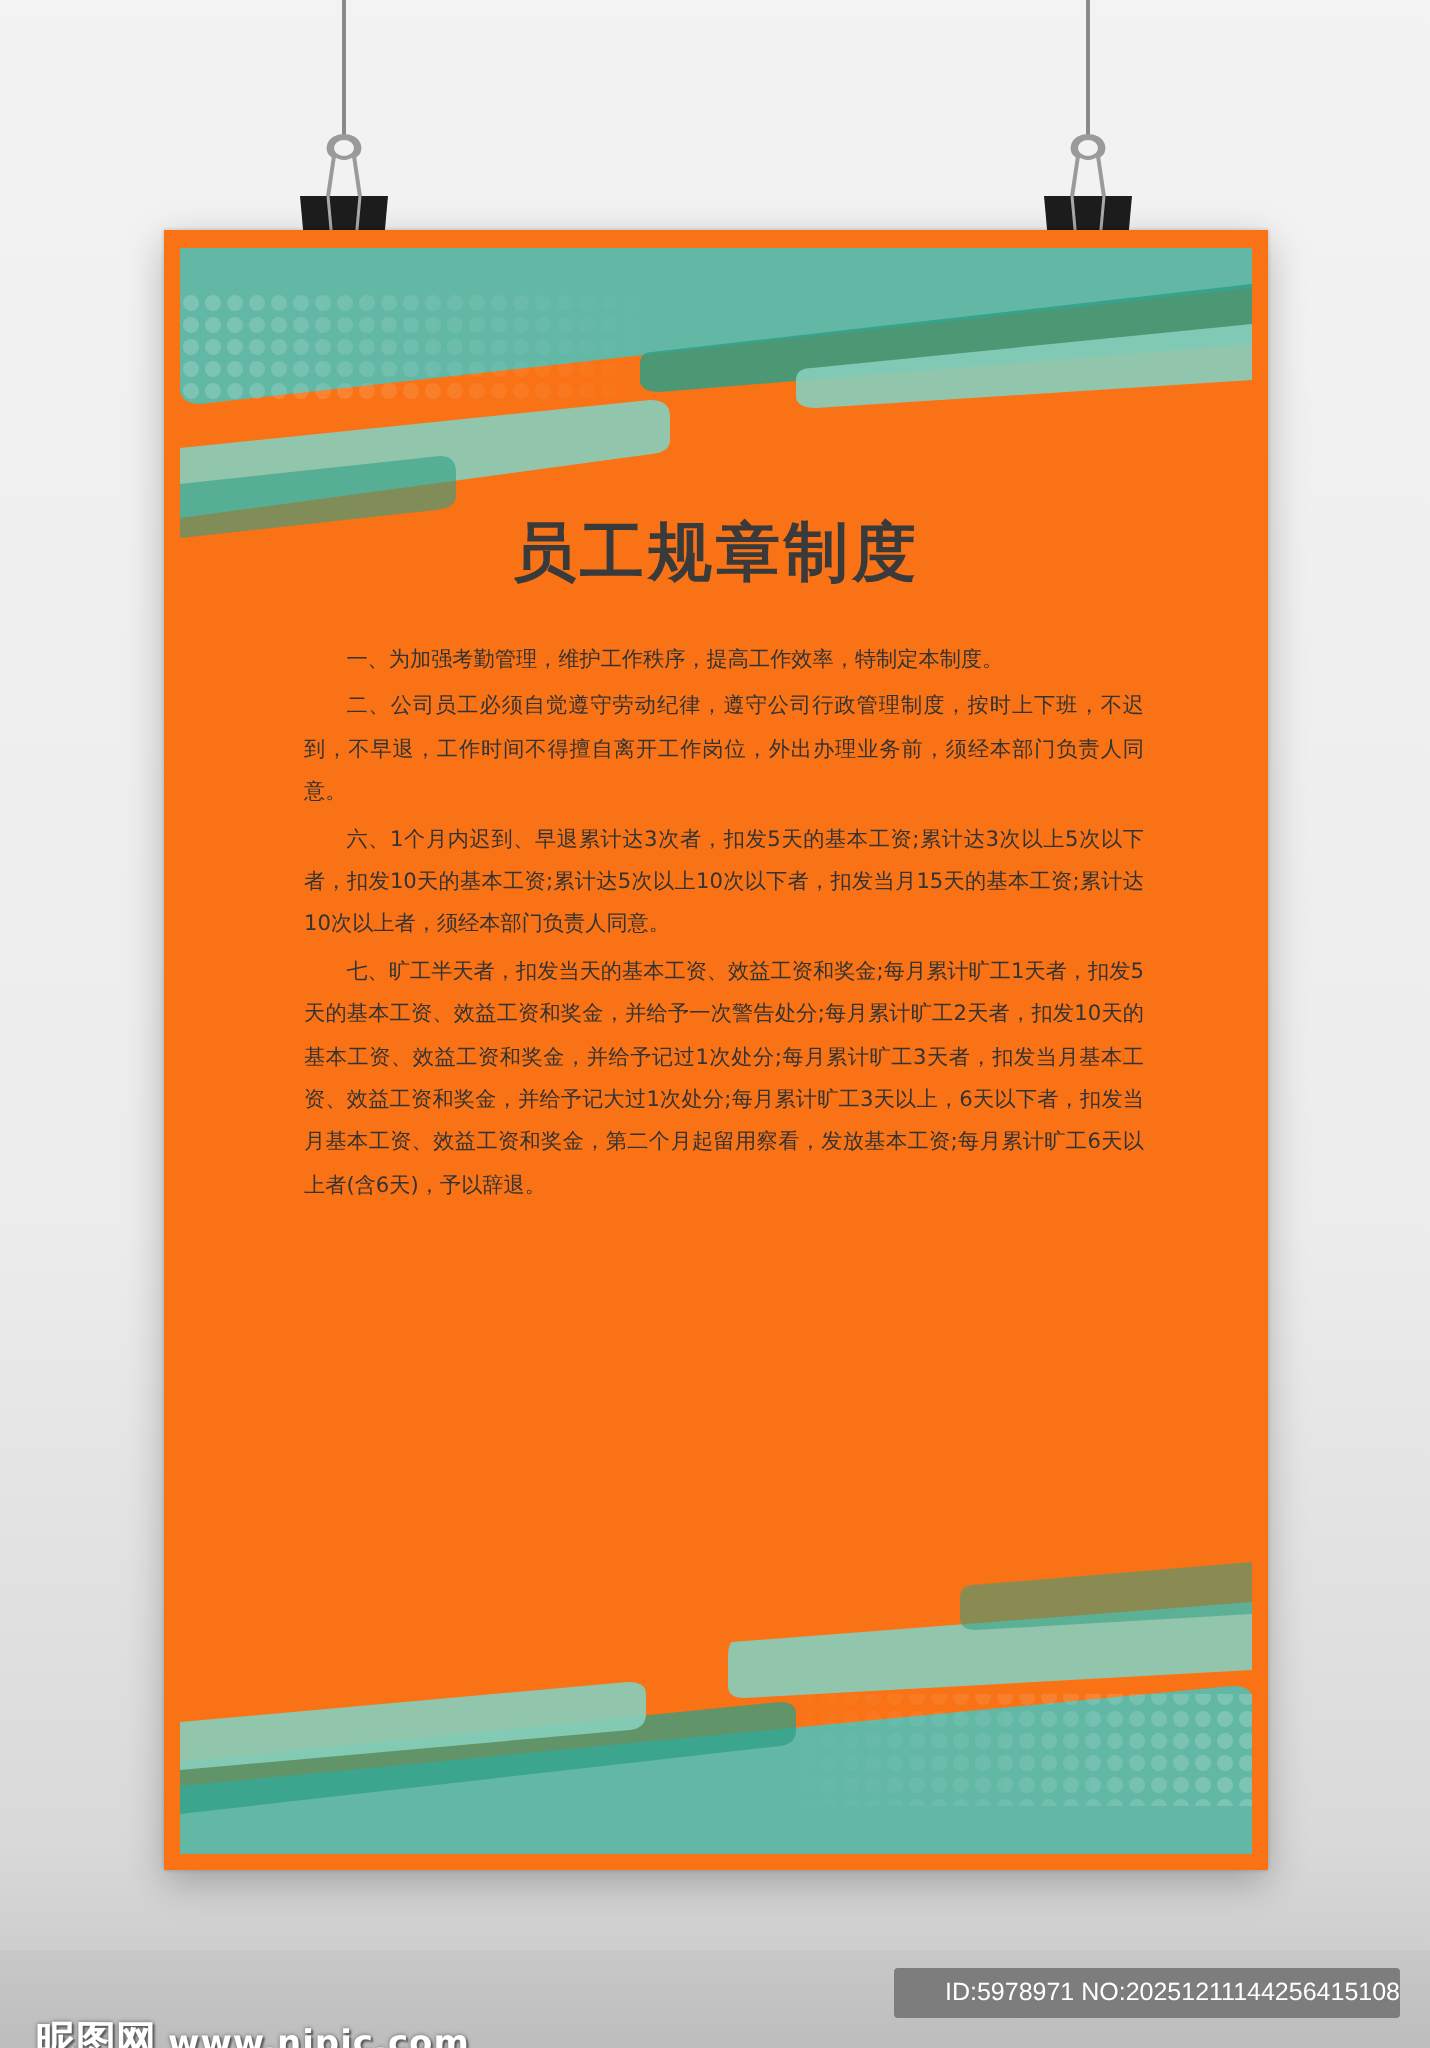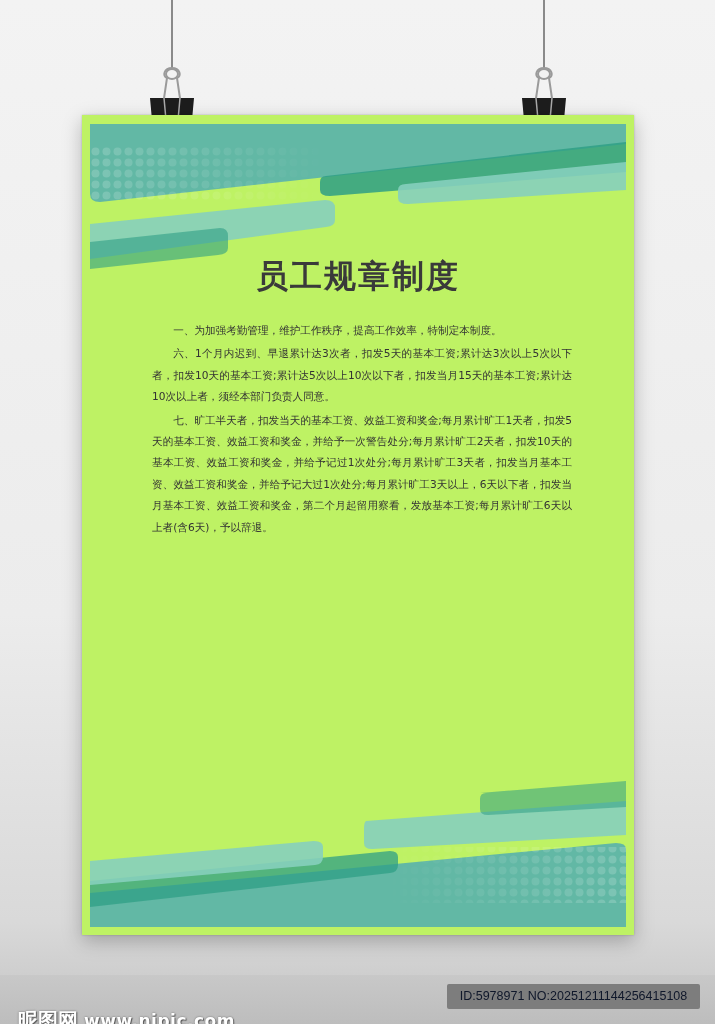--- a/index.html
+++ b/index.html
@@ -5,21 +5,21 @@
     html, body { margin:0; padding:0; }
     body {
       width:715px; height:1024px; position:relative; overflow:hidden;
       background: linear-gradient(180deg, #f3f3f3 0%, #ececec 60%, #d9d9d9 90%, #c4c4c4 100%);
       font-family: "DejaVu Sans", sans-serif;
     }
     .wire { position:absolute; top:0; width:2px; height:70px; background:#8a8a8a; }
     .clip { position:absolute; top:58px; width:48px; height:64px; }
     .poster {
       position:absolute; left:82px; top:115px; width:552px; height:820px;
-      background:#bef264; box-shadow: 0 6px 18px rgba(0,0,0,0.25), 0 0 2px rgba(0,0,0,0.2);
+      background:#f97316; box-shadow: 0 6px 18px rgba(0,0,0,0.25), 0 0 2px rgba(0,0,0,0.2);
     }
     .deco { position:absolute; left:8px; width:536px; }
     .deco-top { top:9px; height:150px; }
     .deco-bottom { bottom:8px; height:150px; }
     .title {
       position:absolute; top:140px; left:0; width:100%; text-align:center;
       font-size:32px; font-weight:bold; color:#3a3a3a; letter-spacing:2px;
       font-family: "DejaVu Sans", sans-serif;
     }
     .content {
@@ -34,21 +34,21 @@
     }
     .logo {
       position:absolute; left:18px; top:12px; font-size:20px; font-weight:bold; color:#fff;
       text-shadow: 0 0 2px #666, 1px 1px 1px #555;
       font-family: "DejaVu Sans", sans-serif;
       margin-top: 20px;
     }
     .logo .url { font-size:17px; margin-left:6px; letter-spacing:0.5px; }
     .idbox {
       position:absolute; left:447px; top:9px; width:253px; height:25px;
-      background:#7d7d7d; color:#0f172a; font-size:12.5px; line-height:25px; text-align:center;
+      background:#7d7d7d; color:#ffffff; font-size:12.5px; line-height:25px; text-align:right;
       font-family: "Liberation Sans", sans-serif; border-radius:2px;
     }
   </style>
 </head>
 <body>
 
 <div class="wire" style="left:171px;"></div>
 <div class="wire" style="left:543px;"></div>
 
 <svg class="clip" style="left:148px;" viewBox="0 0 48 64">
@@ -84,20 +84,21 @@
     <path d="M236 52 L536 18 L536 48 L240 72 Q230 72 230 66 L230 58 Q230 52 236 52 Z" fill="#2f9f85" fill-opacity="0.85"></path>
     <path d="M316 60 L536 38 L536 66 L318 80 Q308 80 308 74 L308 66 Q308 60 316 60 Z" fill="#86cfbc" fill-opacity="0.9"></path>
     <path d="M0 100 L235 76 Q245 76 245 84 L245 96 Q245 102 236 103 L0 135 Z" fill="#86cfbc" fill-opacity="0.9"></path>
     <path d="M0 118 L130 104 Q138 104 138 112 L138 124 Q138 130 128 131 L0 145 Z" fill="#2f9f85" fill-opacity="0.6"></path>
   </svg>
 
   <div class="title">员工规章制度</div>
 
   <div class="content">
     <p>一、为加强考勤管理，维护工作秩序，提高工作效率，特制定本制度。</p>
+    <p>二、公司员工必须自觉遵守劳动纪律，遵守公司行政管理制度，按时上下班，不迟到，不早退，工作时间不得擅自离开工作岗位，外出办理业务前，须经本部门负责人同意。</p>
     <p>六、1个月内迟到、早退累计达3次者，扣发5天的基本工资;累计达3次以上5次以下者，扣发10天的基本工资;累计达5次以上10次以下者，扣发当月15天的基本工资;累计达10次以上者，须经本部门负责人同意。</p>
     <p>七、旷工半天者，扣发当天的基本工资、效益工资和奖金;每月累计旷工1天者，扣发5天的基本工资、效益工资和奖金，并给予一次警告处分;每月累计旷工2天者，扣发10天的基本工资、效益工资和奖金，并给予记过1次处分;每月累计旷工3天者，扣发当月基本工资、效益工资和奖金，并给予记大过1次处分;每月累计旷工3天以上，6天以下者，扣发当月基本工资、效益工资和奖金，第二个月起留用察看，发放基本工资;每月累计旷工6天以上者(含6天)，予以辞退。</p>
   </div>
 
   <svg class="deco deco-bottom" viewBox="0 0 536 150" preserveAspectRatio="none">
     <defs>
       <pattern id="dots2" x="0" y="0" width="11" height="11" patternUnits="userSpaceOnUse">
         <circle cx="5.5" cy="5.5" r="4" fill="#ffffff" fill-opacity="0.18"></circle>
       </pattern>
       <linearGradient id="fadeR" x1="0" y1="0" x2="1" y2="0">

